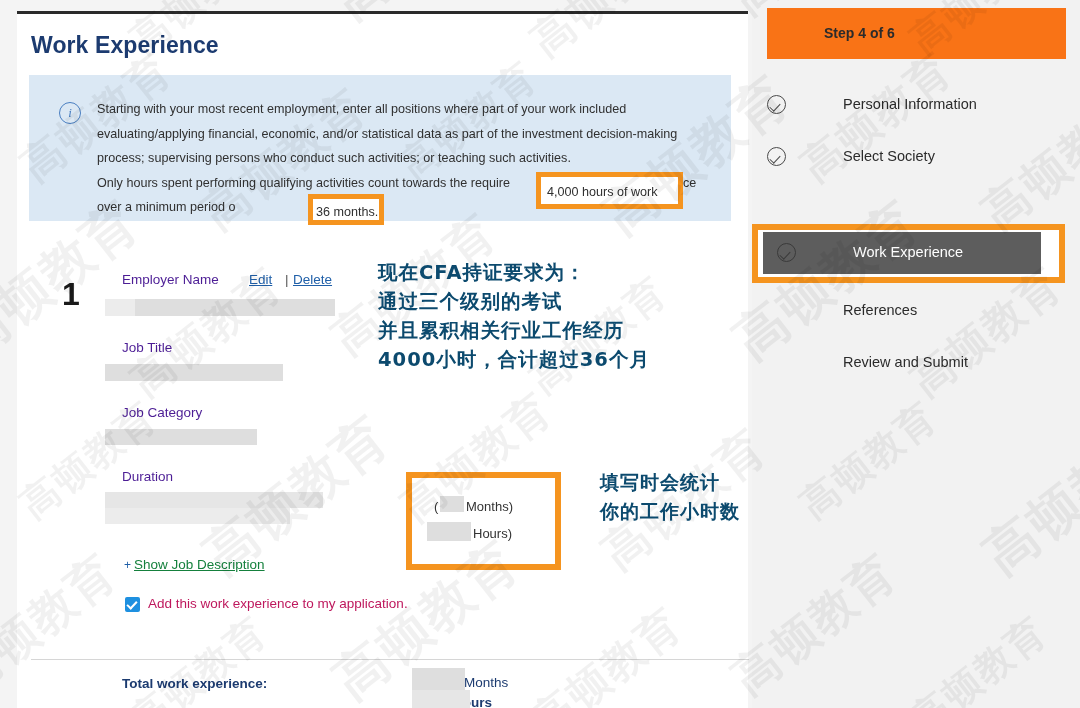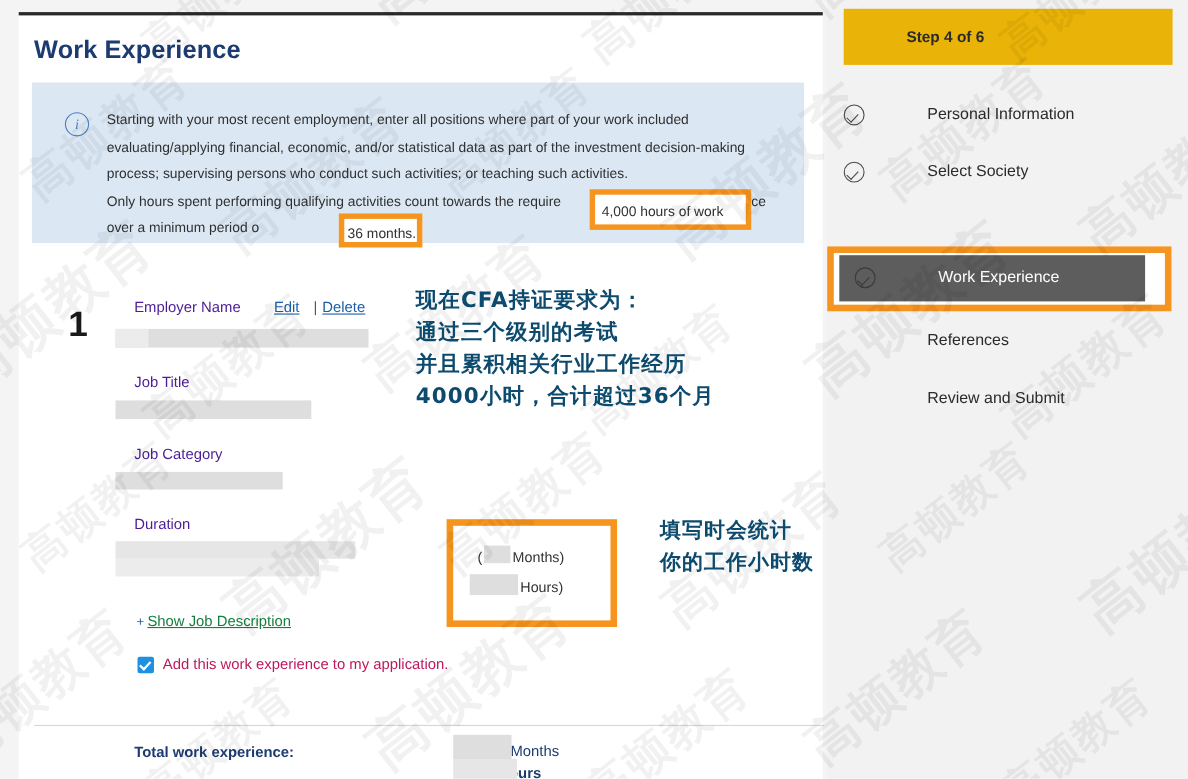--- a/index.html
+++ b/index.html
@@ -71,21 +71,21 @@
   #mh-hours-label{position:absolute;left:61px;top:48px;font-size:13px;color:#333;}
 
   
   #divider{position:absolute;left:14px;top:645px;width:718px;height:1px;background:#d6d6d6;}
   #total-label{position:absolute;left:105px;top:662px;font-size:13.5px;font-weight:700;color:#1c3b70;}
   #total-months{position:absolute;left:447px;top:661px;font-size:13.5px;font-weight:400;color:#1c3b70;}
   #total-hours{position:absolute;left:436px;top:681px;font-size:13.5px;font-weight:700;color:#1c3b70;}
 
   
   #steps-panel{position:absolute;left:752px;top:0;width:328px;height:708px;background:#f2f2f2;z-index:1;}
-  #step-counter-box{position:absolute;left:15px;top:8px;width:299px;height:51px;background:#eab308;}
+  #step-counter-box{position:absolute;left:15px;top:8px;width:299px;height:51px;background:#f97316;}
   #step-counter-text{position:absolute;left:57px;top:17px;font-size:14px;font-weight:700;color:#2b2b2b;}
   .step-item{position:absolute;left:15px;width:299px;height:38px;}
   .step-icon{position:absolute;left:0px;top:9px;width:19px;height:19px;border-radius:50%;
         border:1.3px solid #4a4a4a;box-sizing:border-box;}
   .step-icon:after{content:"";position:absolute;left:4px;top:5px;width:5px;height:9px;
         border:solid #4a4a4a;border-width:0 1.5px 1.5px 0;transform:rotate(43deg);}
   .step-label{position:absolute;left:34px;top:10px;font-size:14.5px;color:#2b2b2b;margin-left:42px;}
   .step-item.active{background:#5d5d5d;left:24px;width:278px;height:42px;}
   .step-item.active .step-icon{left:14px;top:11px;border-color:#3a3a3a;}
   .step-item.active .step-icon:after{border-color:#3a3a3a;}

